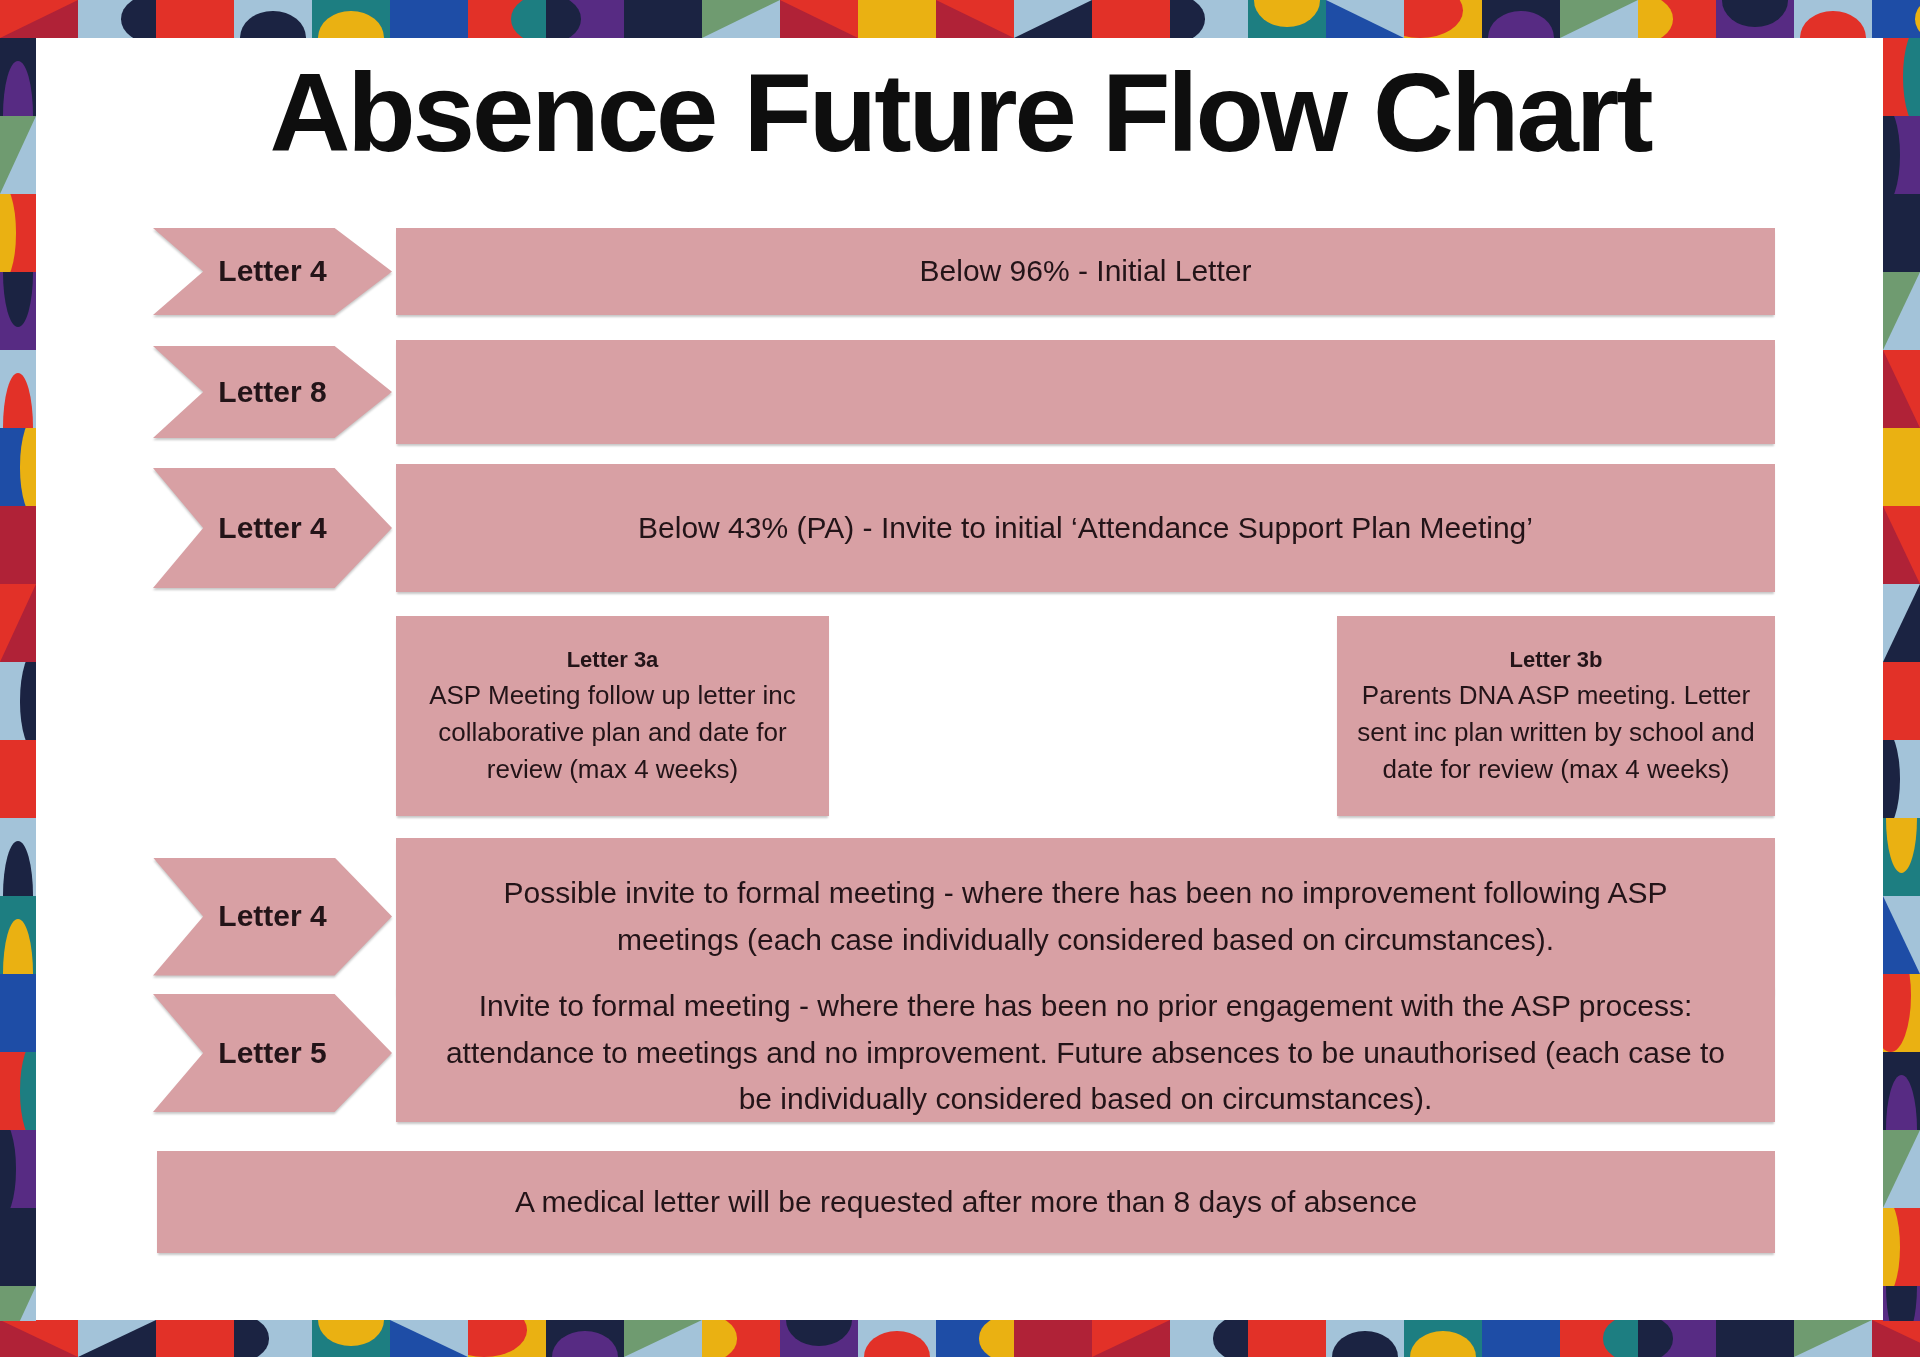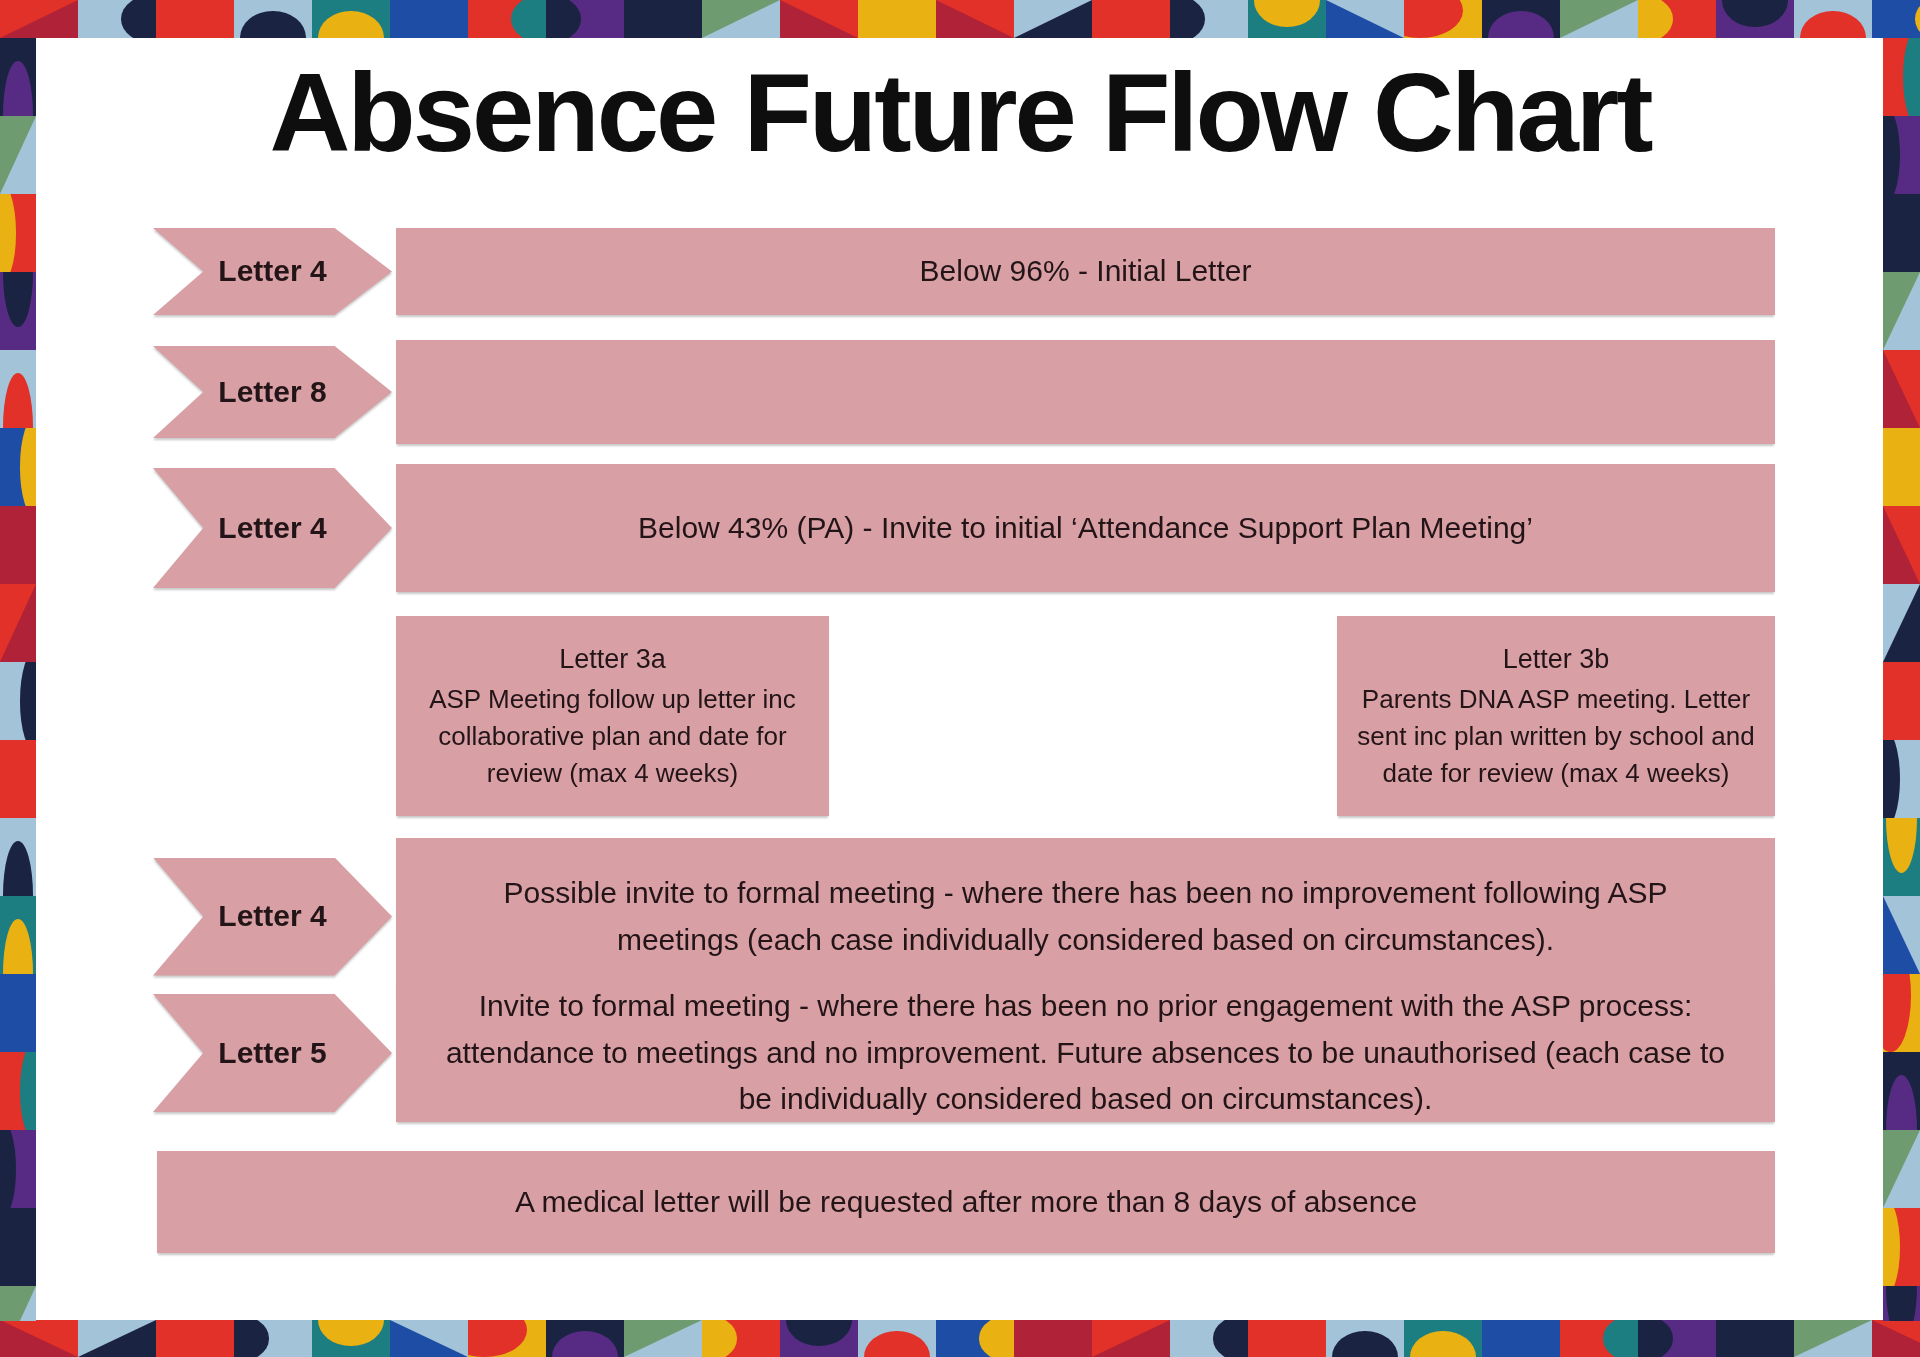--- a/index.html
+++ b/index.html
@@ -71,21 +71,21 @@
 
   
   .sub-box{
     position:absolute;top:616px;height:200px;background:#d8a0a4;
     display:flex;flex-direction:column;align-items:center;justify-content:center;
     text-align:center;font-size:26px;line-height:1.42;padding:8px 14px;box-sizing:border-box;
     box-shadow:0 3px 2px -1px rgba(0,0,0,0.22);
   }
   .sub-box-a{left:396px;width:433px;}
   .sub-box-b{left:1337px;width:438px;}
-  .sub-box-title{font-weight:400;font-size:27px;margin-bottom:2px;}
+  .sub-box-title{font-weight:700;font-size:22px;margin-bottom:2px;}
 </style>
 </head>
 <body>
 
 <div class="border-strip bs-top">
     <div class="tile" style="background: rgb(226, 49, 40);">
       <div class="sh sh-tri-br" style="background: rgb(176, 34, 55);"></div>
     </div>
     <div class="tile" style="background: rgb(163, 195, 217);">
       <div class="sh sh-circ-r" style="background: rgb(27, 35, 66);"></div>

